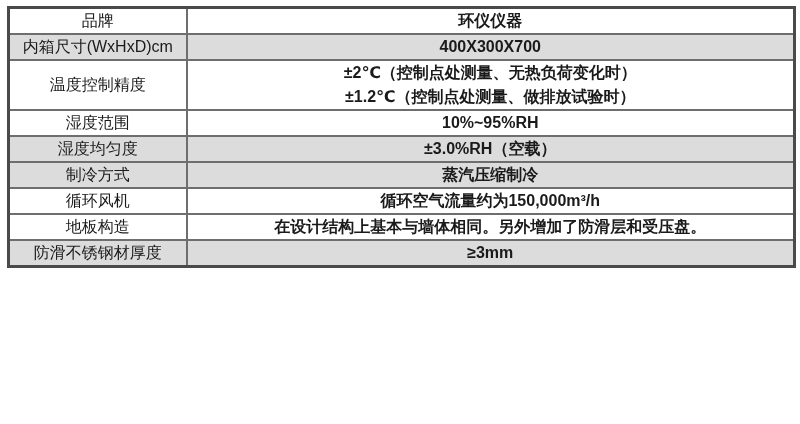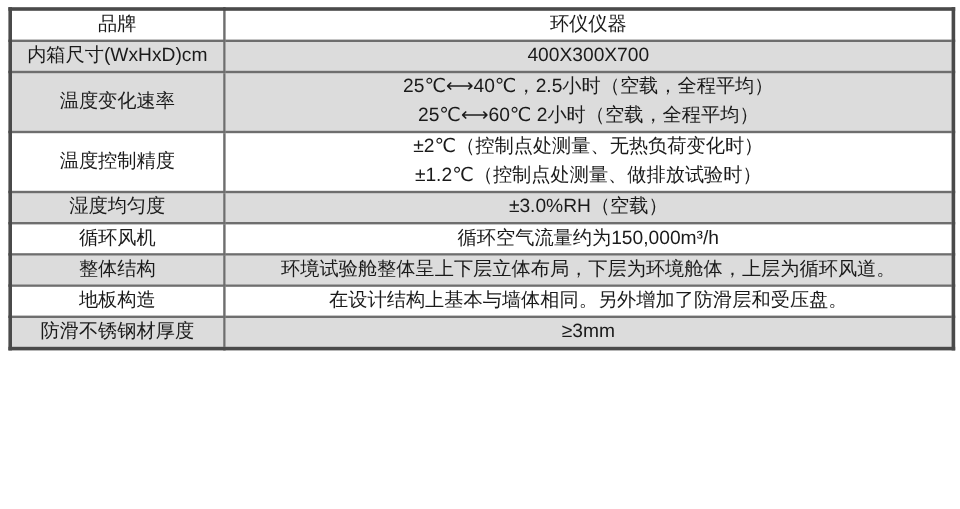--- a/index.html
+++ b/index.html
@@ -42,20 +42,21 @@
     line-height:24px;
     white-space:nowrap;
     overflow:hidden;
   }
   table.spec col.c-label{width:178px;}
   table.spec col.c-value{width:608px;}
   table.spec tr.alt td{background:var(--alt);margin-top:32px;}
   .value-line{
     line-height:24px;
     height:24px;
+    font-weight:bold;
   }
 </style>
 </head>
 <body>
 
 <div class="page">
   <table class="spec">
     <colgroup>
       <col class="c-label">
       <col class="c-value">
@@ -66,50 +67,49 @@
           <td class="value-cell">
             <div class="value-line">环仪仪器</div>
           </td>
         </tr>
         <tr class="alt">
           <td class="label-cell">内箱尺寸(WxHxD)cm</td>
           <td class="value-cell">
             <div class="value-line">400X300X700</div>
           </td>
         </tr>
-        <tr class="alt">
-          <td class="label-cell">温度变化速率</td>
-          <td class="value-cell">
-            <div class="value-line">25℃⟷40℃，2.5小时（空载，全程平均）</div>
-            <div class="value-line">25℃⟷60℃ 2小时（空载，全程平均）</div>
-          </td>
-        </tr>
         <tr>
           <td class="label-cell">温度控制精度</td>
           <td class="value-cell">
             <div class="value-line">±2℃（控制点处测量、无热负荷变化时）</div>
             <div class="value-line">±1.2℃（控制点处测量、做排放试验时）</div>
+          </td>
+        </tr>
+        <tr>
+          <td class="label-cell">湿度范围</td>
+          <td class="value-cell">
+            <div class="value-line">10%~95%RH</div>
           </td>
         </tr>
         <tr class="alt">
           <td class="label-cell">湿度均匀度</td>
           <td class="value-cell">
             <div class="value-line">±3.0%RH（空载）</div>
           </td>
         </tr>
+        <tr class="alt">
+          <td class="label-cell">制冷方式</td>
+          <td class="value-cell">
+            <div class="value-line">蒸汽压缩制冷</div>
+          </td>
+        </tr>
         <tr>
           <td class="label-cell">循环风机</td>
           <td class="value-cell">
             <div class="value-line">循环空气流量约为150,000m³/h</div>
-          </td>
-        </tr>
-        <tr class="alt">
-          <td class="label-cell">整体结构</td>
-          <td class="value-cell">
-            <div class="value-line">环境试验舱整体呈上下层立体布局，下层为环境舱体，上层为循环风道。</div>
           </td>
         </tr>
         <tr>
           <td class="label-cell">地板构造</td>
           <td class="value-cell">
             <div class="value-line">在设计结构上基本与墙体相同。另外增加了防滑层和受压盘。</div>
           </td>
         </tr>
         <tr class="alt">
           <td class="label-cell">防滑不锈钢材厚度</td>

